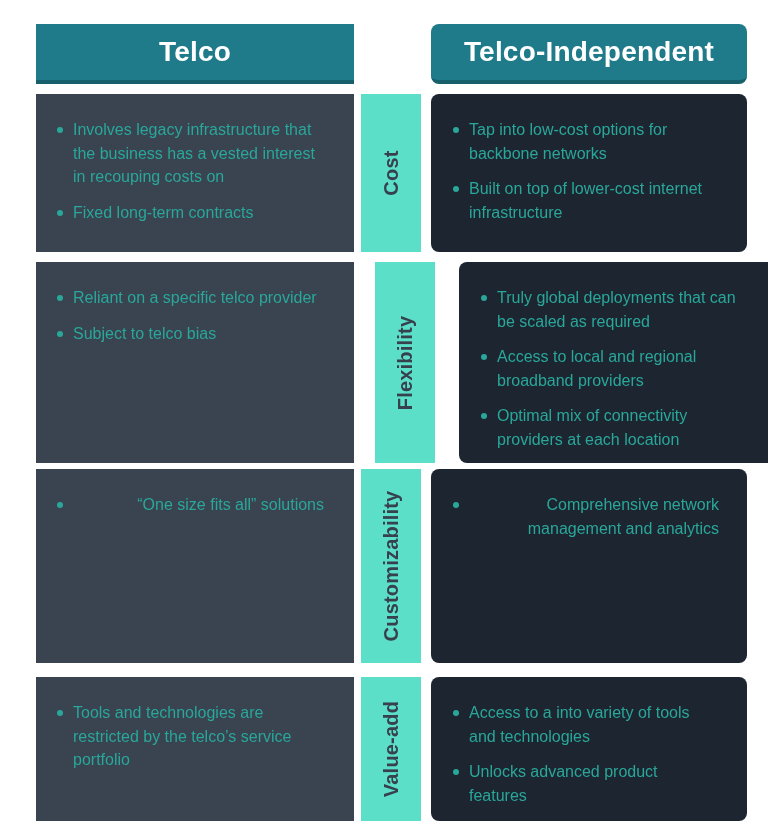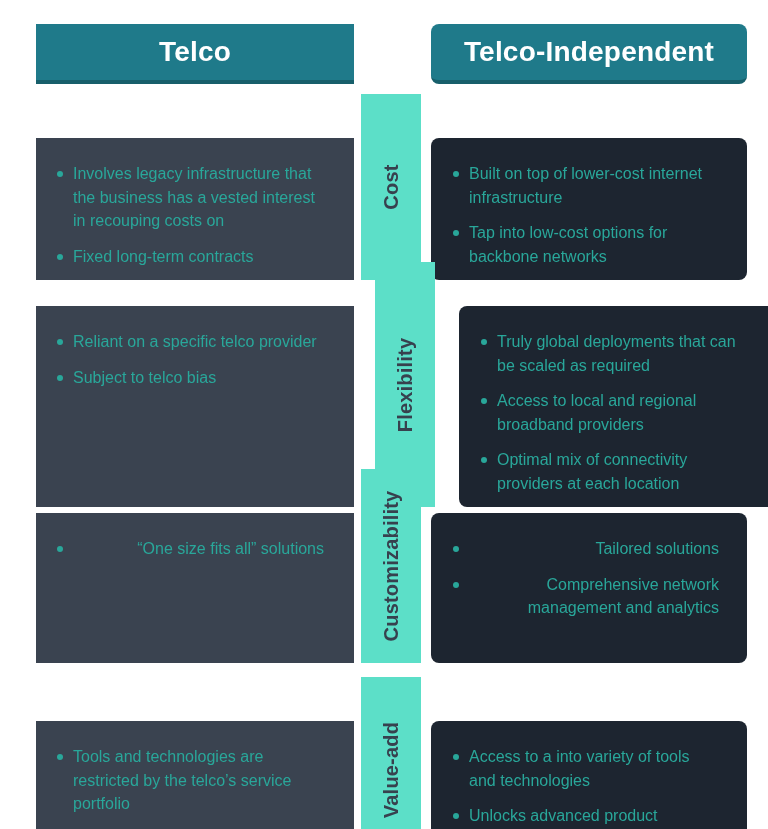--- a/index.html
+++ b/index.html
@@ -41,21 +41,20 @@
     border-bottom:4px solid var(--header-border);
     color:var(--header-text);
     font-size:28px;font-weight:600;
     display:flex;align-items:center;justify-content:center;
     letter-spacing:0.2px;
   }
   .cell{
     color:var(--body-text);
     font-size:16px;line-height:1.47;
     padding:24px 30px 0 20px;
-    margin-top:44px;
   }
   .cell.left-cell{background:var(--left-cell-bg);}
   .cell.right-cell{background:var(--right-cell-bg);padding:24px 28px 0 21px;}
   .cell ul{margin:0;padding:0;list-style:none;}
   .cell li{
     position:relative;
     padding-left:17px;
     margin-bottom:12px;
   }
   .cell li::before{
@@ -93,22 +92,22 @@
       <ul>
         <li>Involves legacy infrastructure that the business has a vested interest in recouping costs on</li>
         <li>Fixed long-term contracts</li>
       </ul>
     </div>
     <div class="label-box col-mid">
       <span class="label-text">Cost</span>
     </div>
     <div class="cell right-cell col-right">
       <ul>
+        <li>Tap into low-cost options for backbone networks</li>
         <li>Built on top of lower-cost internet infrastructure</li>
-        <li>Tap into low-cost options for backbone networks</li>
       </ul>
     </div>
   </div>
 
   <div class="row row-flexibility">
     <div class="cell left-cell col-left">
       <ul>
         <li>Reliant on a specific telco provider</li>
         <li>Subject to telco bias</li>
       </ul>
@@ -129,21 +128,20 @@
     <div class="cell left-cell col-left">
       <ul>
         <li>“One size fits all” solutions</li>
       </ul>
     </div>
     <div class="label-box col-mid">
       <span class="label-text">Customizability</span>
     </div>
     <div class="cell right-cell col-right">
       <ul>
-        <li>Tailored solutions</li>
         <li>Comprehensive network management and analytics</li>
       </ul>
     </div>
   </div>
 
   <div class="row row-value-add">
     <div class="cell left-cell col-left">
       <ul>
         <li>Tools and technologies are restricted by the telco’s service portfolio</li>
       </ul>

